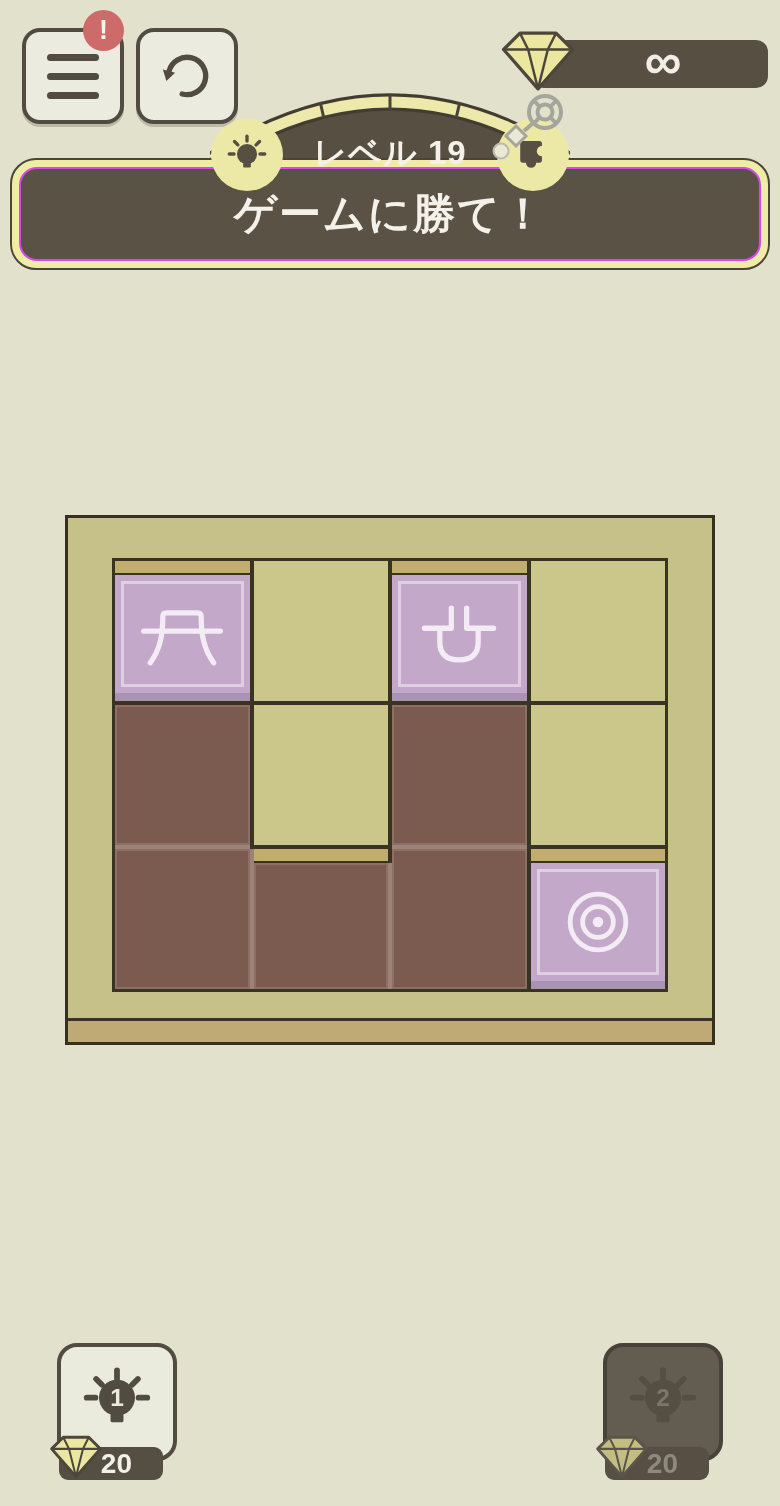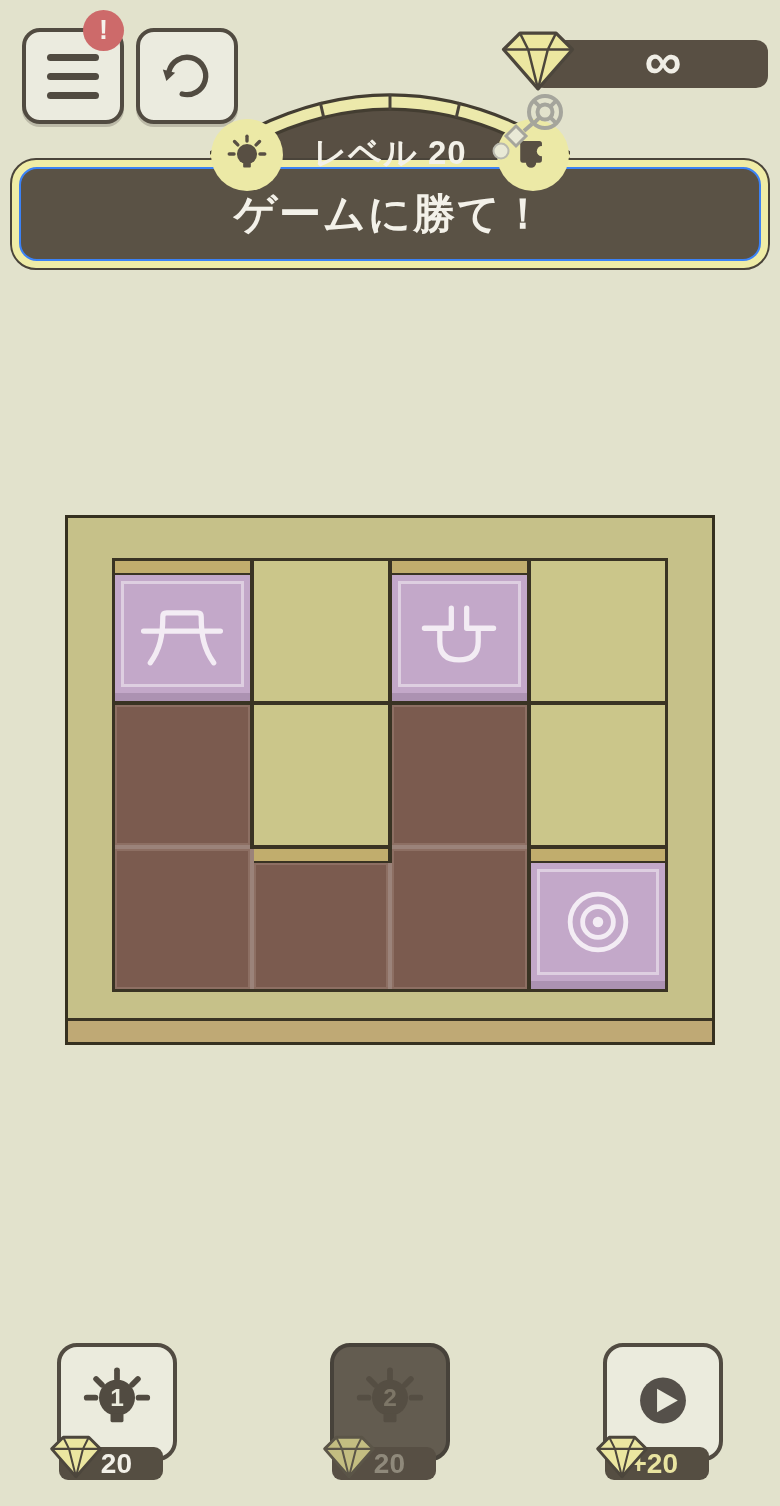--- a/index.html
+++ b/index.html
@@ -35,21 +35,21 @@
   #gem-icon-main{position:absolute;left:497px;top:28px;z-index:2;}
 
   
   #dome{position:absolute;left:210px;top:90px;z-index:3;}
   #task-banner{
     position:absolute;left:10px;top:158px;width:760px;height:112px;z-index:4;
     background:#efeca6;border:2px solid #4a443a;border-radius:26px;padding:7px;
     box-sizing:border-box;
   }
   #task-inner{
-    width:100%;height:100%;background:#5a5245;border:2px solid #3b82f6;border-radius:18px;
+    width:100%;height:100%;background:#5a5245;border:2px solid #d946ef;border-radius:18px;
     display:flex;align-items:center;justify-content:center;box-sizing:border-box;
   }
   #task-text{color:#f3f1e9;font-size:42px;font-weight:bold;letter-spacing:2px;}
   #level-text{
     position:absolute;left:280px;top:131px;width:220px;text-align:center;z-index:6;
     color:#f3f1e9;font-size:33px;font-weight:bold;letter-spacing:1px;
   }
   .arc-badge{
     position:absolute;width:72px;height:72px;border-radius:50%;background:#ece9a6;
     display:flex;align-items:center;justify-content:center;z-index:5;
@@ -147,21 +147,21 @@
     <line x1="180" y1="4" x2="180" y2="20"></line>
     <line x1="248" y1="12" x2="248" y2="28" transform="rotate(13 248 20)"></line>
   </g>
 </svg>
 
 <div id="task-banner">
   <div id="task-inner">
     <span id="task-text">ゲームに勝て！</span>
   </div>
 </div>
-<div id="level-text">レベル 20</div>
+<div id="level-text">レベル 19</div>
 
 <div class="arc-badge" id="badge-bulb">
   <svg width="48" height="48" viewBox="0 0 100 100">
     <g stroke="#584f43" stroke-width="7" stroke-linecap="round">
       <line x1="50" y1="11" x2="50" y2="21"></line>
       <line x1="76" y1="22" x2="69" y2="29"></line>
       <line x1="24" y1="22" x2="31" y2="29"></line>
       <line x1="87" y1="48" x2="77" y2="48"></line>
       <line x1="13" y1="48" x2="23" y2="48"></line>
     </g>
@@ -278,27 +278,14 @@
       </svg>
     </div>
     <div class="pill p-muted">20</div>
     <svg class="gem" width="58" height="48" viewBox="0 0 100 80">
       <polygon points="8,26 28,6 72,6 92,26 50,74" fill="#c3bd81" stroke="#5b5548" stroke-width="5" stroke-linejoin="round"></polygon>
       <path d="M8,26 H92 M28,6 L38,26 M72,6 L62,26 M38,26 L50,74 M62,26 L50,74" fill="none" stroke="#5b5548" stroke-width="3.5"></path>
     </svg>
   </div>
 
 
-  <div class="fbtn light">
-    <div class="face">
-      <svg width="74" height="74" viewBox="0 0 100 100">
-        <circle cx="50" cy="48" r="31" fill="#55504a"></circle>
-        <polygon points="42,32 42,64 70,48" fill="#ebebdd"></polygon>
-      </svg>
-    </div>
-    <div class="pill p-yellow">+20</div>
-    <svg class="gem" width="58" height="48" viewBox="0 0 100 80">
-      <polygon points="8,26 28,6 72,6 92,26 50,74" fill="#ebe6a0" stroke="#4c463c" stroke-width="5" stroke-linejoin="round"></polygon>
-      <path d="M8,26 H92 M28,6 L38,26 M72,6 L62,26 M38,26 L50,74 M62,26 L50,74" fill="none" stroke="#4c463c" stroke-width="3.5"></path>
-    </svg>
-  </div>
 
 </div>
 
 </body></html>

